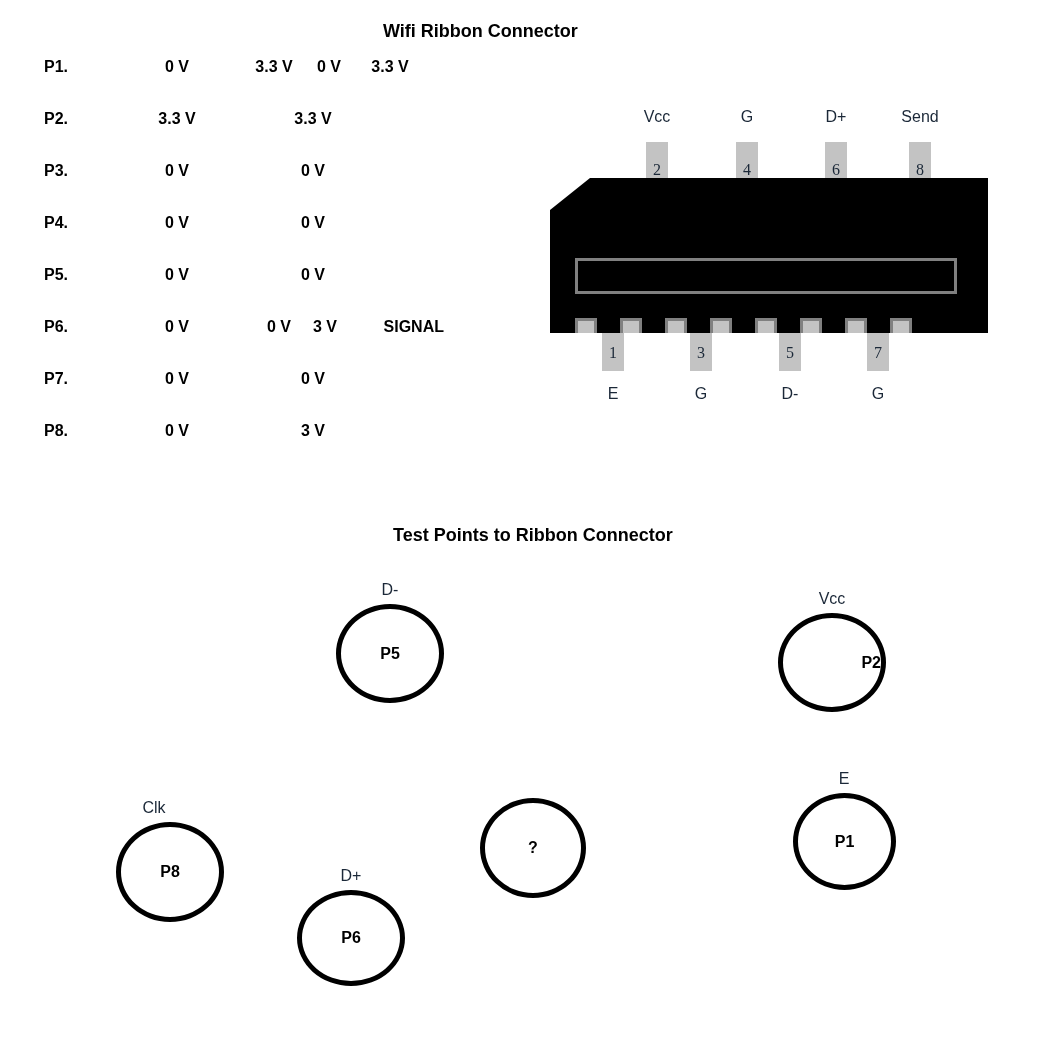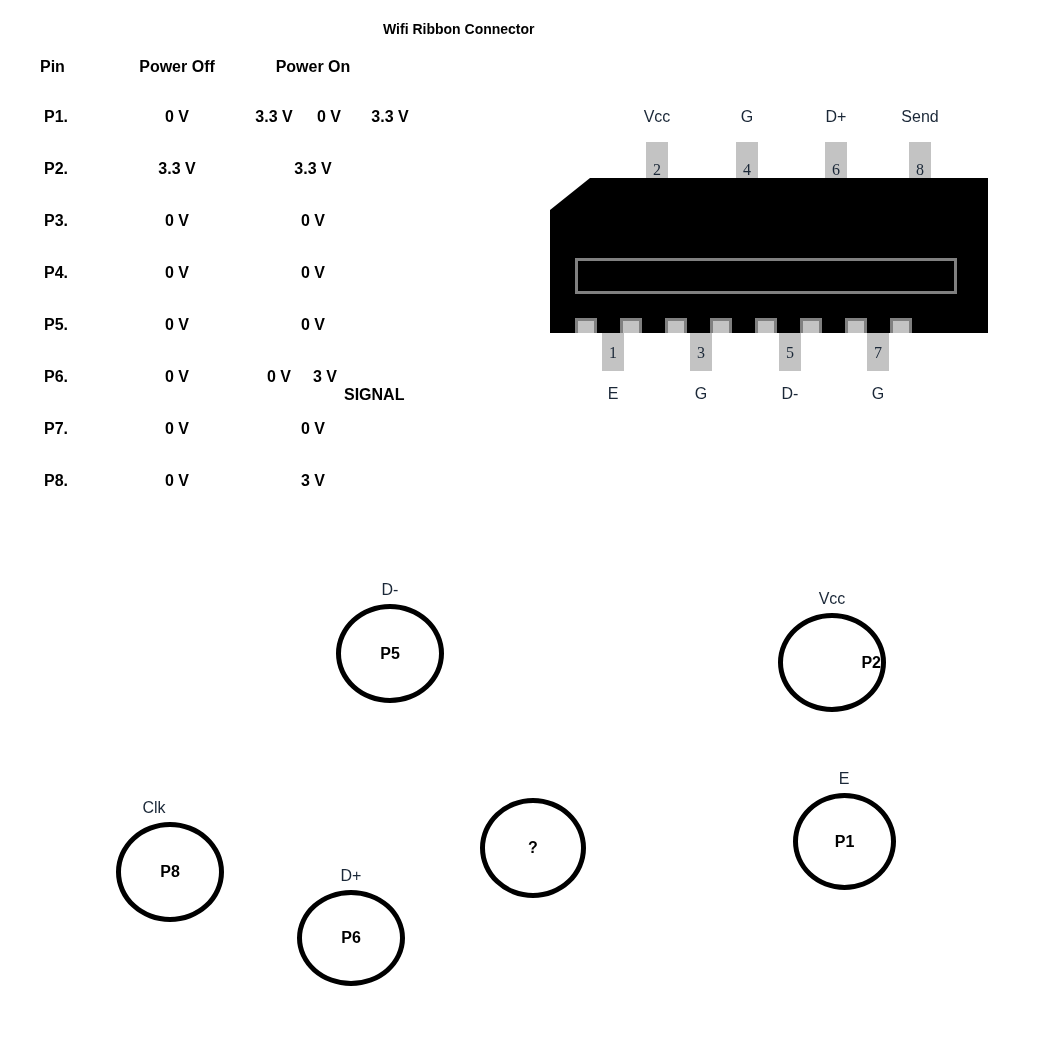--- a/index.html
+++ b/index.html
@@ -16,21 +16,21 @@
     width: 1060px;
     height: 1038px;
     background: #ffffff;
     overflow: hidden;
   }
   .abs { position: absolute; }
 
   
   .title {
     font-weight: bold;
-    font-size: 14px;
+    font-size: 18px;
     letter-spacing: 0px;
     white-space: nowrap;
   }
 
   
   #volt-table {
     left: 32px;
     top: 58px;
     width: 460px;
   }
@@ -57,21 +57,21 @@
   .vt-head .vt-on   { left: 216px; width: 130px; text-align: center; }
 
   
   .vt-row.triple .vt-on      { left: 212px; width: 60px; text-align: center; }
   .vt-row.triple .vt-extra1  { left: 272px; width: 50px; text-align: center; }
   .vt-row.triple .vt-extra2  { left: 318px; width: 80px; text-align: center; }
 
   
   .vt-row.triple6 .vt-on     { left: 222px; width: 50px; text-align: center; }
   .vt-row.triple6 .vt-extra1 { left: 270px; width: 46px; text-align: center; }
-  .vt-row.triple6 .vt-extra2 { left: 312px; width: 100px; text-align: left; margin-top: 18px; }
+  .vt-row.triple6 .vt-extra2 { left: 312px; width: 100px; text-align: right; }
 
   
   #connector-wrap {
     left: 540px;
     top: 100px;
     width: 470px;
     height: 320px;
   }
   #connector-body {
     position: absolute;
@@ -168,25 +168,20 @@
 </style>
 </head>
 <body>
 
 <div id="page">
 
   <div class="abs title" style="left:383px; top:21px;">Wifi Ribbon Connector</div>
 
   <div class="abs" id="volt-table">
 
-    <div class="vt-row vt-head">
-      <span class="vt-cell vt-pin">Pin</span>
-      <span class="vt-cell vt-off">Power Off</span>
-      <span class="vt-cell vt-on">Power On</span>
-    </div>
 
     <div class="vt-row triple">
       <span class="vt-cell vt-pin">P1.</span>
       <span class="vt-cell vt-off">0 V</span>
       <span class="vt-cell vt-on">3.3 V</span>
       <span class="vt-cell vt-extra1">0 V</span>
       <span class="vt-cell vt-extra2">3.3 V</span>
     </div>
 
     <div class="vt-row">
@@ -278,20 +273,21 @@
       <div class="inner-tab" style="left:295px;">
           <i></i>
         </div>
       <div class="inner-tab" style="left:340px;">
           <i></i>
         </div>
     </div>
     <div id="connector-slot"></div>
   </div>
 
+  <div class="abs title" style="left:393px; top:525px;">Test Points to Ribbon Connector</div>
 
   <div class="testpoint" style="left:336px; top:604px;">
     <div class="tp-label" style="left:28px; top:-23px; width:52px;">D-</div>
     <div class="tp-circle" style="left:0; top:0; width:108px; height:99px;">
       <span class="tp-name">P5</span>
     </div>
   </div>
 
   <div class="testpoint" style="left:778px; top:613px;">
     <div class="tp-label" style="left:28px; top:-23px; width:52px;">Vcc</div>

